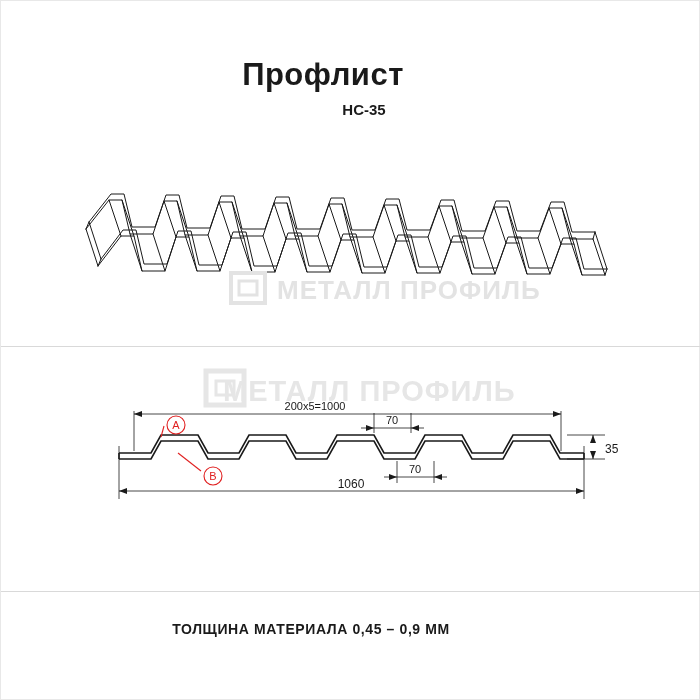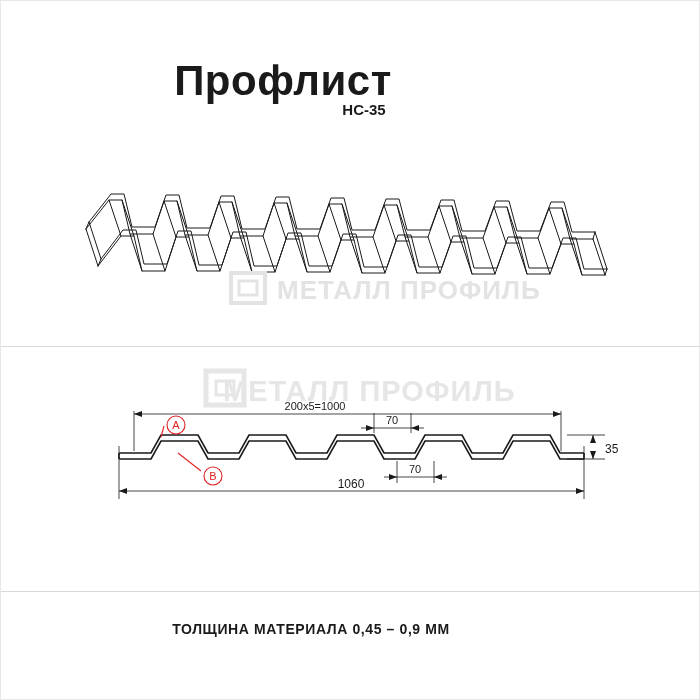--- a/index.html
+++ b/index.html
@@ -21,24 +21,25 @@
     height: 700px;
     box-sizing: border-box;
     border: 1px solid #e8e8e8;
   }
   .title {
     position: absolute;
     top: 56px;
     left: 0;
     width: 564px;
     text-align: center;
-    font-size: 42px;
+    font-size: 31px;
     font-weight: bold;
     letter-spacing: 0.5px;
     color: #1a1a1a;
+    padding-left: 40px;
   }
   .subtitle {
     position: absolute;
     top: 100px;
     left: 0;
     width: 700px;
     text-align: center;
     font-size: 15px;
     font-weight: bold;
     color: #1a1a1a;

